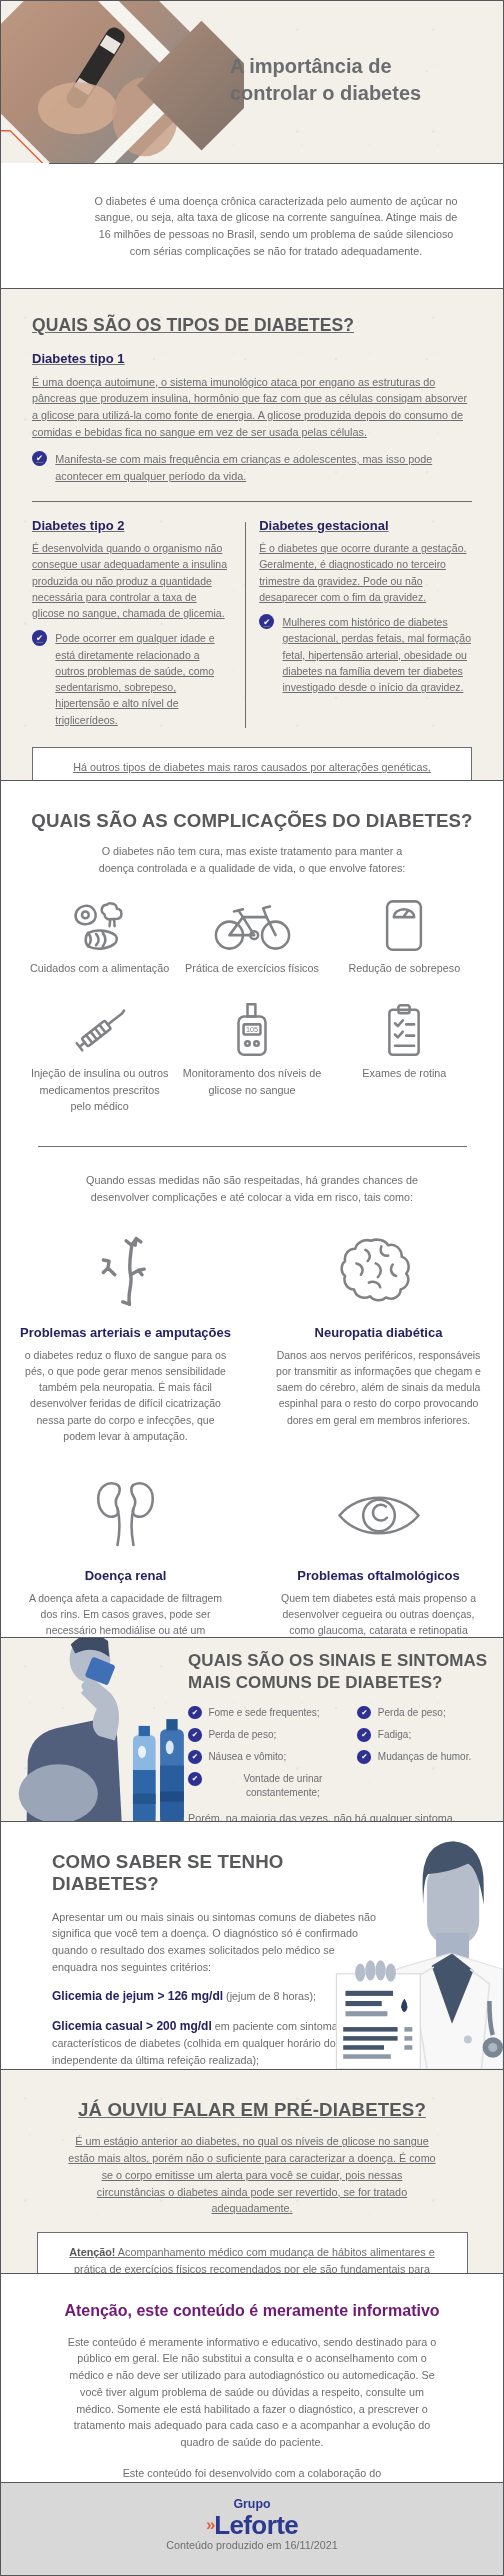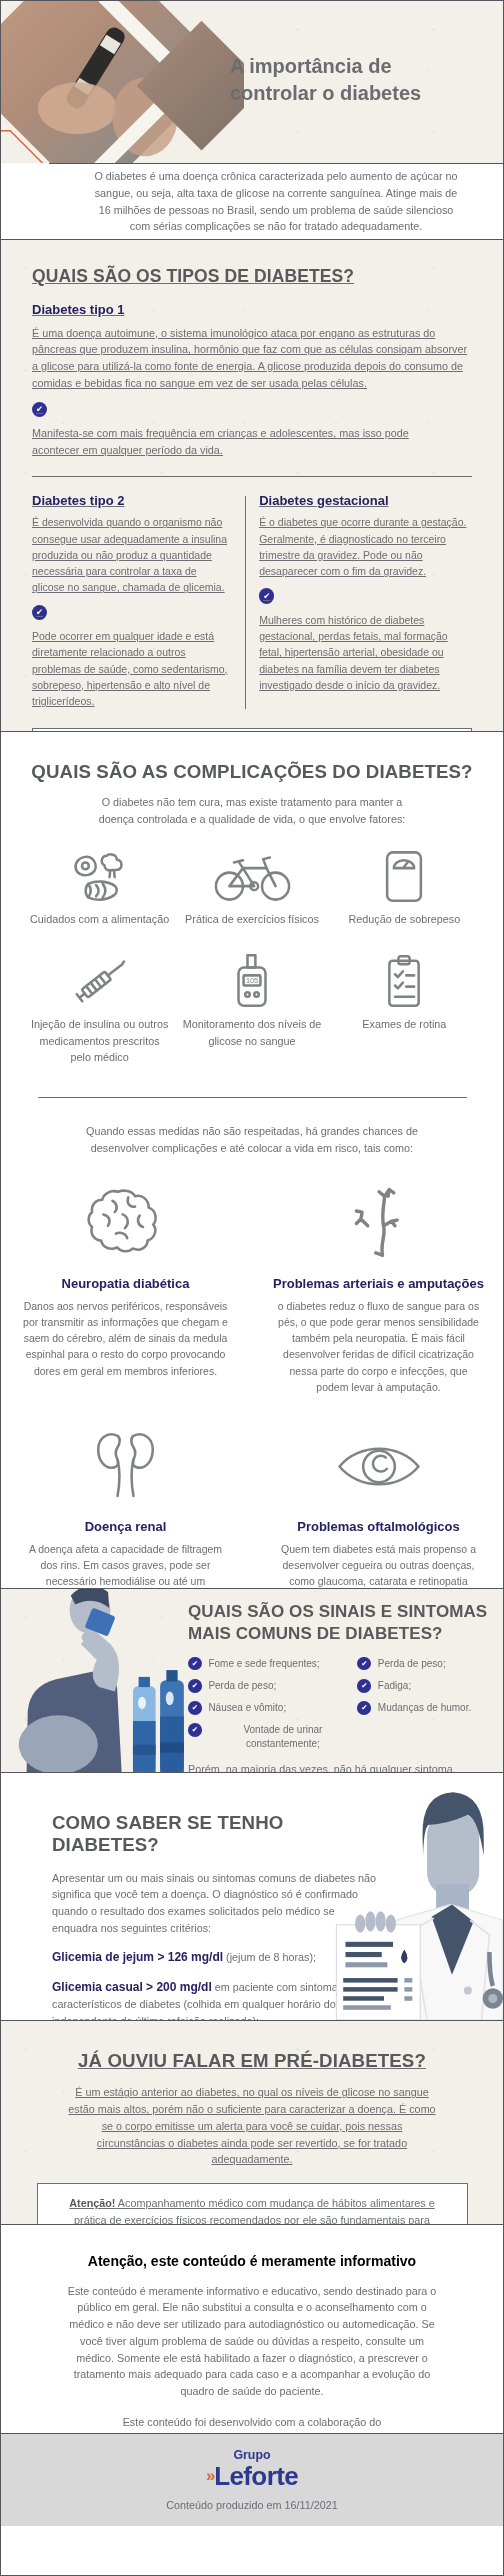--- a/index.html
+++ b/index.html
@@ -35,29 +35,29 @@
   .chk.sm{width:13.6px;height:13.6px;}
   .chk.sm::after{font-size:7.4px;}
 
   
   #sec-header{height:162px;}
   #collage{position:absolute;left:0;top:0;}
   #header-title{position:absolute;left:229px;top:52px;font-size:20px;line-height:1.35;
     font-weight:bold;color:#6b6c6f;}
 
   
-  #sec-intro{height:76px;display:flex;align-items:center;justify-content:center;margin-left:48px;}
+  #sec-intro{height:125px;display:flex;align-items:center;justify-content:center;margin-left:48px;}
   #sec-intro p{width:376px;text-align:center;}
 
   
   #sec-types{height:492px;padding:0 31px;}
   #sec-types .h2{margin-top:26px;font-size:17.5px;}
   .subhead{font-size:13px;font-weight:bold;margin-top:14.7px;}
   #sec-types p.body{margin-top:8px;max-width:447px;}
-  .bullet{display:flex;gap:8px;margin-top:10.2px;align-items:flex-start;flex-direction:column;}
+  .bullet{display:flex;gap:8px;margin-top:10.2px;align-items:flex-start;}
   .bullet p{max-width:419px;}
   .rule{border:none;border-top:0.6px solid #6d6e71;margin:17px 0 0 0;}
   #type-cols{display:flex;margin-top:16px;}
   #type-col-1{width:199px;}
   #col-divider{border-left:0.6px solid #6d6e71;margin:3.4px 13.6px 0 13.6px;}
   #type-col-2{flex:1;}
   #type-cols .subhead{margin-top:0;}
   #type-cols p.body{margin-top:6.8px;font-size:10.5px;}
   #type-cols .bullet{margin-top:9px;}
   #type-cols .bullet p{font-size:10.5px;}
@@ -85,47 +85,47 @@
   #symp-content{position:absolute;left:187px;top:12.4px;width:308px;}
   #symp-content .h2{font-size:17px;line-height:1.3;}
   #symp-cols{display:flex;margin-top:11.3px;}
   #symp-col-1{width:170px;}
   #symp-col-2{width:139px;}
   .symp-item{display:flex;gap:6.8px;align-items:flex-start;margin-bottom:8.5px;}
   .symp-item p{font-size:10px;line-height:1.35;text-align:center;}
   #symp-note{margin-top:2.3px;}
 
   
-  #sec-diagnosis{height:248px;padding:39px 0 0 51px;}
+  #sec-diagnosis{height:248px;padding:29px 0 0 51px;}
   #doctor-illu{position:absolute;right:0;bottom:0;}
   #diag-content{width:325px;}
   #diag-intro{margin-top:13.6px;}
   .criterion{margin-top:11.3px;max-width:317px;}
   .criterion .b{font-weight:bold;color:#262262;font-size:12px;}
   .criterion .r{font-size:10.8px;color:#6d6e71;}
 
   
   #sec-pre{height:204px;text-align:center;padding-top:29px;}
   #pre-body{width:371px;margin:12.4px auto 0;}
   #pre-box{width:431px;margin:14.7px auto 0;padding:11.3px 20.4px;}
   #pre-box p{font-size:10.8px;}
   #pre-box .b{font-weight:bold;color:#58595b;}
 
   
   #sec-disc{height:209px;text-align:center;padding-top:28px;}
-  #disc-title{font-size:14px;font-weight:bold;color:#000000;}
+  #disc-title{font-size:16px;font-weight:bold;color:#701a75;}
   #disc-body{width:380px;margin:13.6px auto 0;}
   #disc-credit{margin-top:14.7px;}
 
   
   #sec-footer{height:93px;background:#d8d8d9;text-align:center;padding-top:13.6px;}
   #footer-grupo{font-size:12.4px;font-weight:bold;color:#2b3990;}
   #footer-logo{font-size:26px;font-weight:bold;color:#2b3990;line-height:1.1;letter-spacing:-0.6px;}
   #footer-logo .chev{color:#e0613a;font-size:17px;vertical-align:3.4px;letter-spacing:-2.3px;margin-right:1.1px;}
-  #footer-date{margin-top:9px;font-size:10.8px;color:#6d6e71;}
+  #footer-date{font-size:10.8px;color:#6d6e71;}
 
   svg .st{stroke:#808285;stroke-width:4.5;fill:none;stroke-linecap:round;stroke-linejoin:round;}
 </style>
 </head>
 <body>
 
 <div id="page">
 
   <section id="sec-header" class="tex">
     <svg id="collage" width="243" height="162" viewBox="0 0 430 287">
@@ -296,41 +296,41 @@
     </div>
 
     <hr class="rule-c">
 
     <p id="comp-warning">Quando essas medidas não são respeitadas, há grandes chances de desenvolver complicações e até colocar a vida em risco, tais como:</p>
 
     <div id="comp-grid">
       <div class="comp-item">
         <div class="icon">
           <svg width="85" height="75" viewBox="0 0 150 132">
-            <path class="st" d="M62 10 C48 6 36 14 34 24 C22 24 14 34 16 46 C8 52 8 66 16 72 C12 84 20 96 32 96 C34 108 48 114 60 108 C66 116 80 118 88 110 C100 116 114 108 114 96 C126 92 132 78 124 68 C132 58 128 42 116 38 C116 24 104 14 92 18 C86 8 72 6 62 10 Z"></path>
-            <path class="st" d="M52 26 C60 30 62 40 56 46 M80 20 C76 32 84 38 92 36 M36 50 C46 52 50 62 44 70 M70 50 C80 54 82 66 74 74 M100 52 C94 60 98 70 106 72 M58 84 C66 80 76 84 78 92"></path>
-          </svg>
-        </div>
-        <h3 class="navy">Neuropatia diabética</h3>
-        <p>Danos aos nervos periféricos, responsáveis por transmitir as informações que chegam e saem do cérebro, além de sinais da medula espinhal para o resto do corpo provocando dores em geral em membros inferiores.</p>
-      </div>
-      <div class="comp-item">
-        <div class="icon">
-          <svg width="85" height="75" viewBox="0 0 150 132">
             <g stroke="#808285" stroke-width="6" fill="none" stroke-linecap="round" stroke-linejoin="round">
               <path d="M82 122 C78 100 88 88 84 70 C80 54 84 36 86 18"></path>
               <path d="M86 18 l-10 -8 M86 18 l8 -12 M94 6 l8 6 M94 6 l-2 12"></path>
               <path d="M84 70 l14 -8 M98 62 l6 8 M98 62 l10 -2"></path>
               <path d="M82 122 l-12 -4"></path>
               <path d="M56 70 l-12 -12 M44 58 l-8 8 M44 58 l2 -12 M46 46 l-10 -2"></path>
             </g>
           </svg>
         </div>
         <h3 class="navy">Problemas arteriais e amputações</h3>
         <p>o diabetes reduz o fluxo de sangue para os pés, o que pode gerar menos sensibilidade também pela neuropatia. É mais fácil desenvolver feridas de difícil cicatrização nessa parte do corpo e infecções, que podem levar à amputação.</p>
+      </div>
+      <div class="comp-item">
+        <div class="icon">
+          <svg width="85" height="75" viewBox="0 0 150 132">
+            <path class="st" d="M62 10 C48 6 36 14 34 24 C22 24 14 34 16 46 C8 52 8 66 16 72 C12 84 20 96 32 96 C34 108 48 114 60 108 C66 116 80 118 88 110 C100 116 114 108 114 96 C126 92 132 78 124 68 C132 58 128 42 116 38 C116 24 104 14 92 18 C86 8 72 6 62 10 Z"></path>
+            <path class="st" d="M52 26 C60 30 62 40 56 46 M80 20 C76 32 84 38 92 36 M36 50 C46 52 50 62 44 70 M70 50 C80 54 82 66 74 74 M100 52 C94 60 98 70 106 72 M58 84 C66 80 76 84 78 92"></path>
+          </svg>
+        </div>
+        <h3 class="navy">Neuropatia diabética</h3>
+        <p>Danos aos nervos periféricos, responsáveis por transmitir as informações que chegam e saem do cérebro, além de sinais da medula espinhal para o resto do corpo provocando dores em geral em membros inferiores.</p>
       </div>
       <div class="comp-item" style="margin-top:34px;">
         <div class="icon">
           <svg width="91" height="75" viewBox="0 0 160 132">
             <path class="st" d="M66 12 C48 4 32 16 32 36 C32 56 44 70 58 68 C66 67 69 60 66 54 C62 46 62 38 66 32 C70 26 72 17 66 12 Z"></path>
             <path class="st" d="M94 12 C112 4 128 16 128 36 C128 56 116 70 102 68 C94 67 91 60 94 54 C98 46 98 38 94 32 C90 26 88 17 94 12 Z"></path>
             <path class="st" d="M66 54 C70 70 70 96 66 118 M94 54 C90 70 90 96 94 118"></path>
           </svg>
         </div>
         <h3 class="navy">Doença renal</h3>

